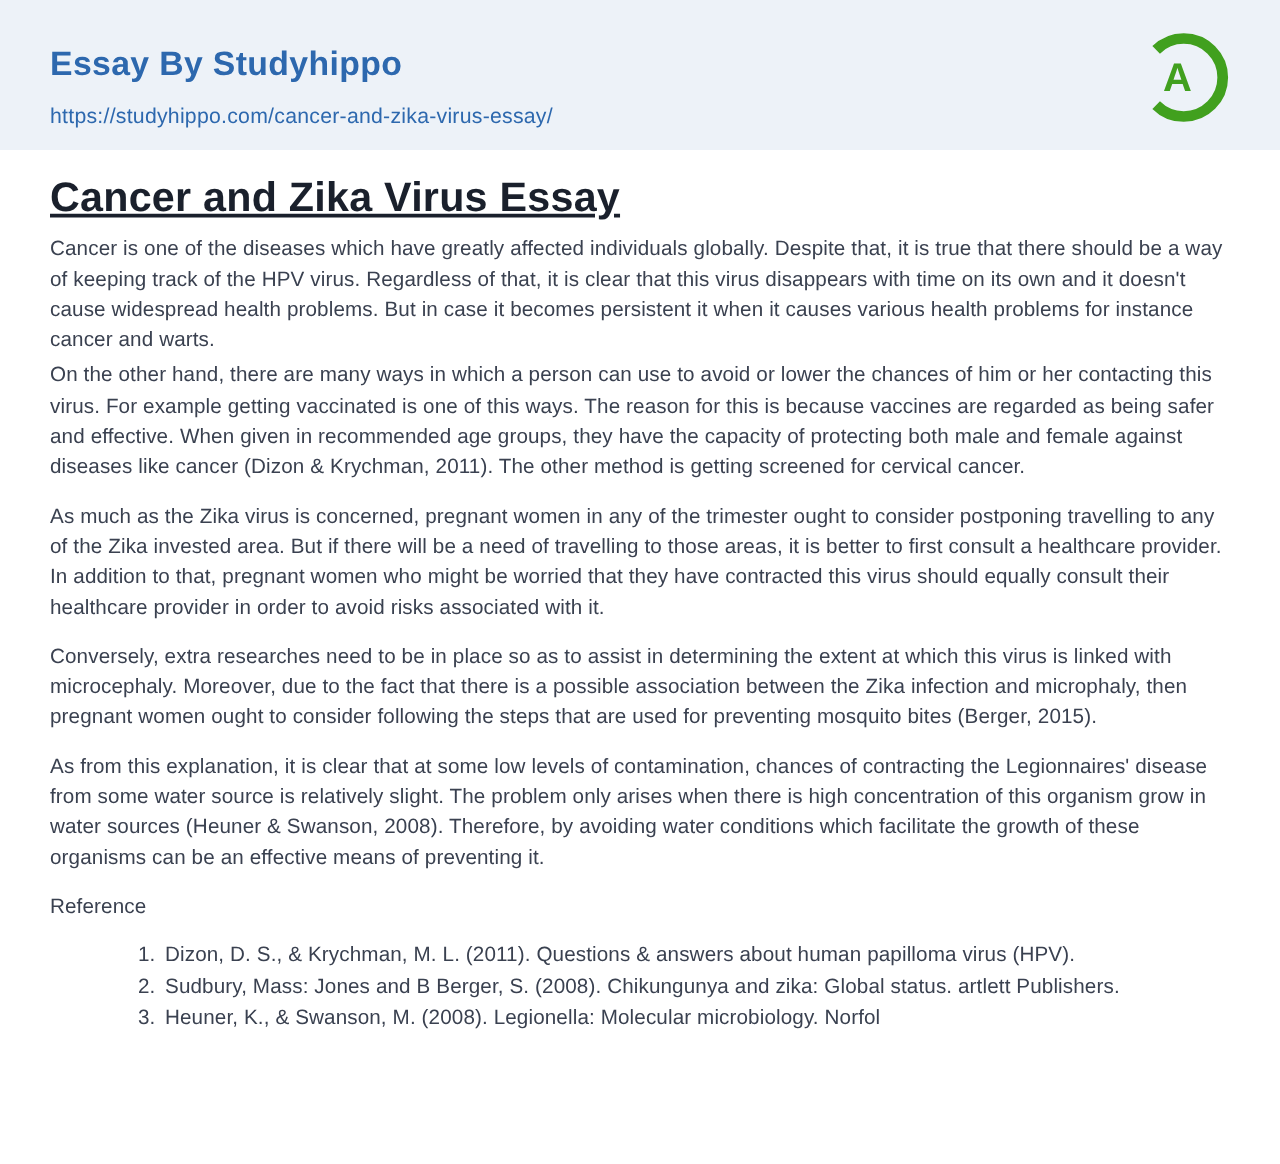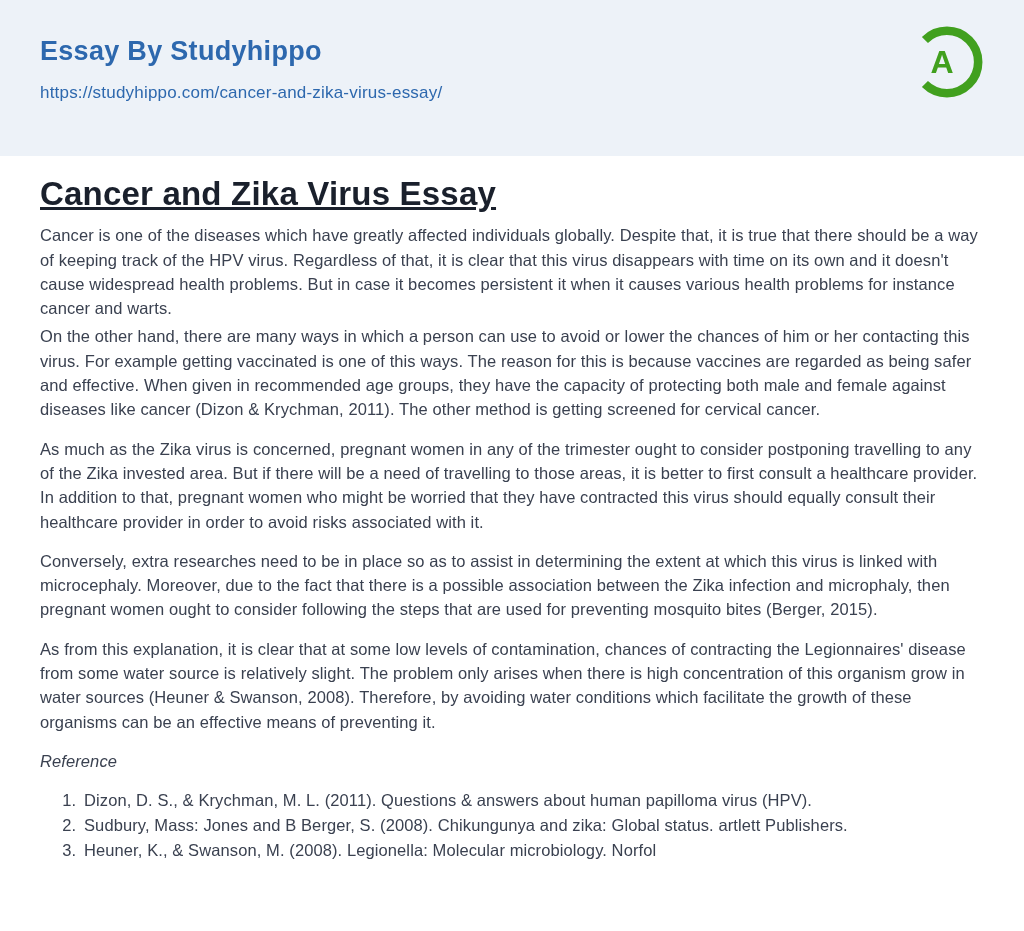--- a/index.html
+++ b/index.html
@@ -8,21 +8,21 @@
     width: 1024px;
     height: 931px;
     background: #ffffff;
     font-family: "Liberation Sans", "DejaVu Sans", sans-serif;
     overflow: hidden;
   }
 
   
   .header {
     background: var(--header-bg, #edf2f8);
-    height: 156px;
+    height: 120px;
     padding: 38px 40px 0 40px;
     position: relative;
   }
   .site-title {
     font-size: 27px;
     font-weight: 700;
     color: var(--accent, #2d68ae);
     line-height: 1;
     letter-spacing: 0.3px;
   }
@@ -55,30 +55,30 @@
     text-decoration: underline;
   }
   .para {
     margin: 0 0 15px 0;
     font-size: 16.5px;
     line-height: 24.3px;
     color: var(--body-color, #3a4150);
     letter-spacing: 0.1px;
   }
   .para.joined { margin-bottom: 4px; }
-  .ref-heading { margin-bottom: 4px; font-style: italic; }
+  .ref-heading { margin-bottom: 4px; }
   .ref-list {
     margin: 15px 0 0 0;
     padding-left: 41px;
     font-size: 16.5px;
     line-height: 24.9px;
     color: var(--body-color, #3a4150);
     letter-spacing: 0.1px;
   }
-  .ref-list li { padding-left: 3px; }
+  .ref-list li { padding-left: 3px; margin-left: 48px; }
 </style>
 </head>
 <body>
 
 <header class="header">
   <div class="site-title">Essay By Studyhippo</div>
   <a class="site-url">https://studyhippo.com/cancer-and-zika-virus-essay/</a>
   <div class="logo">
     <svg viewBox="0 0 100 100" aria-hidden="true">
       <path d="M 21.7 21.7 A 40 40 0 1 1 21.7 78.3" fill="none" stroke="#41a01e" stroke-width="11"></path>

